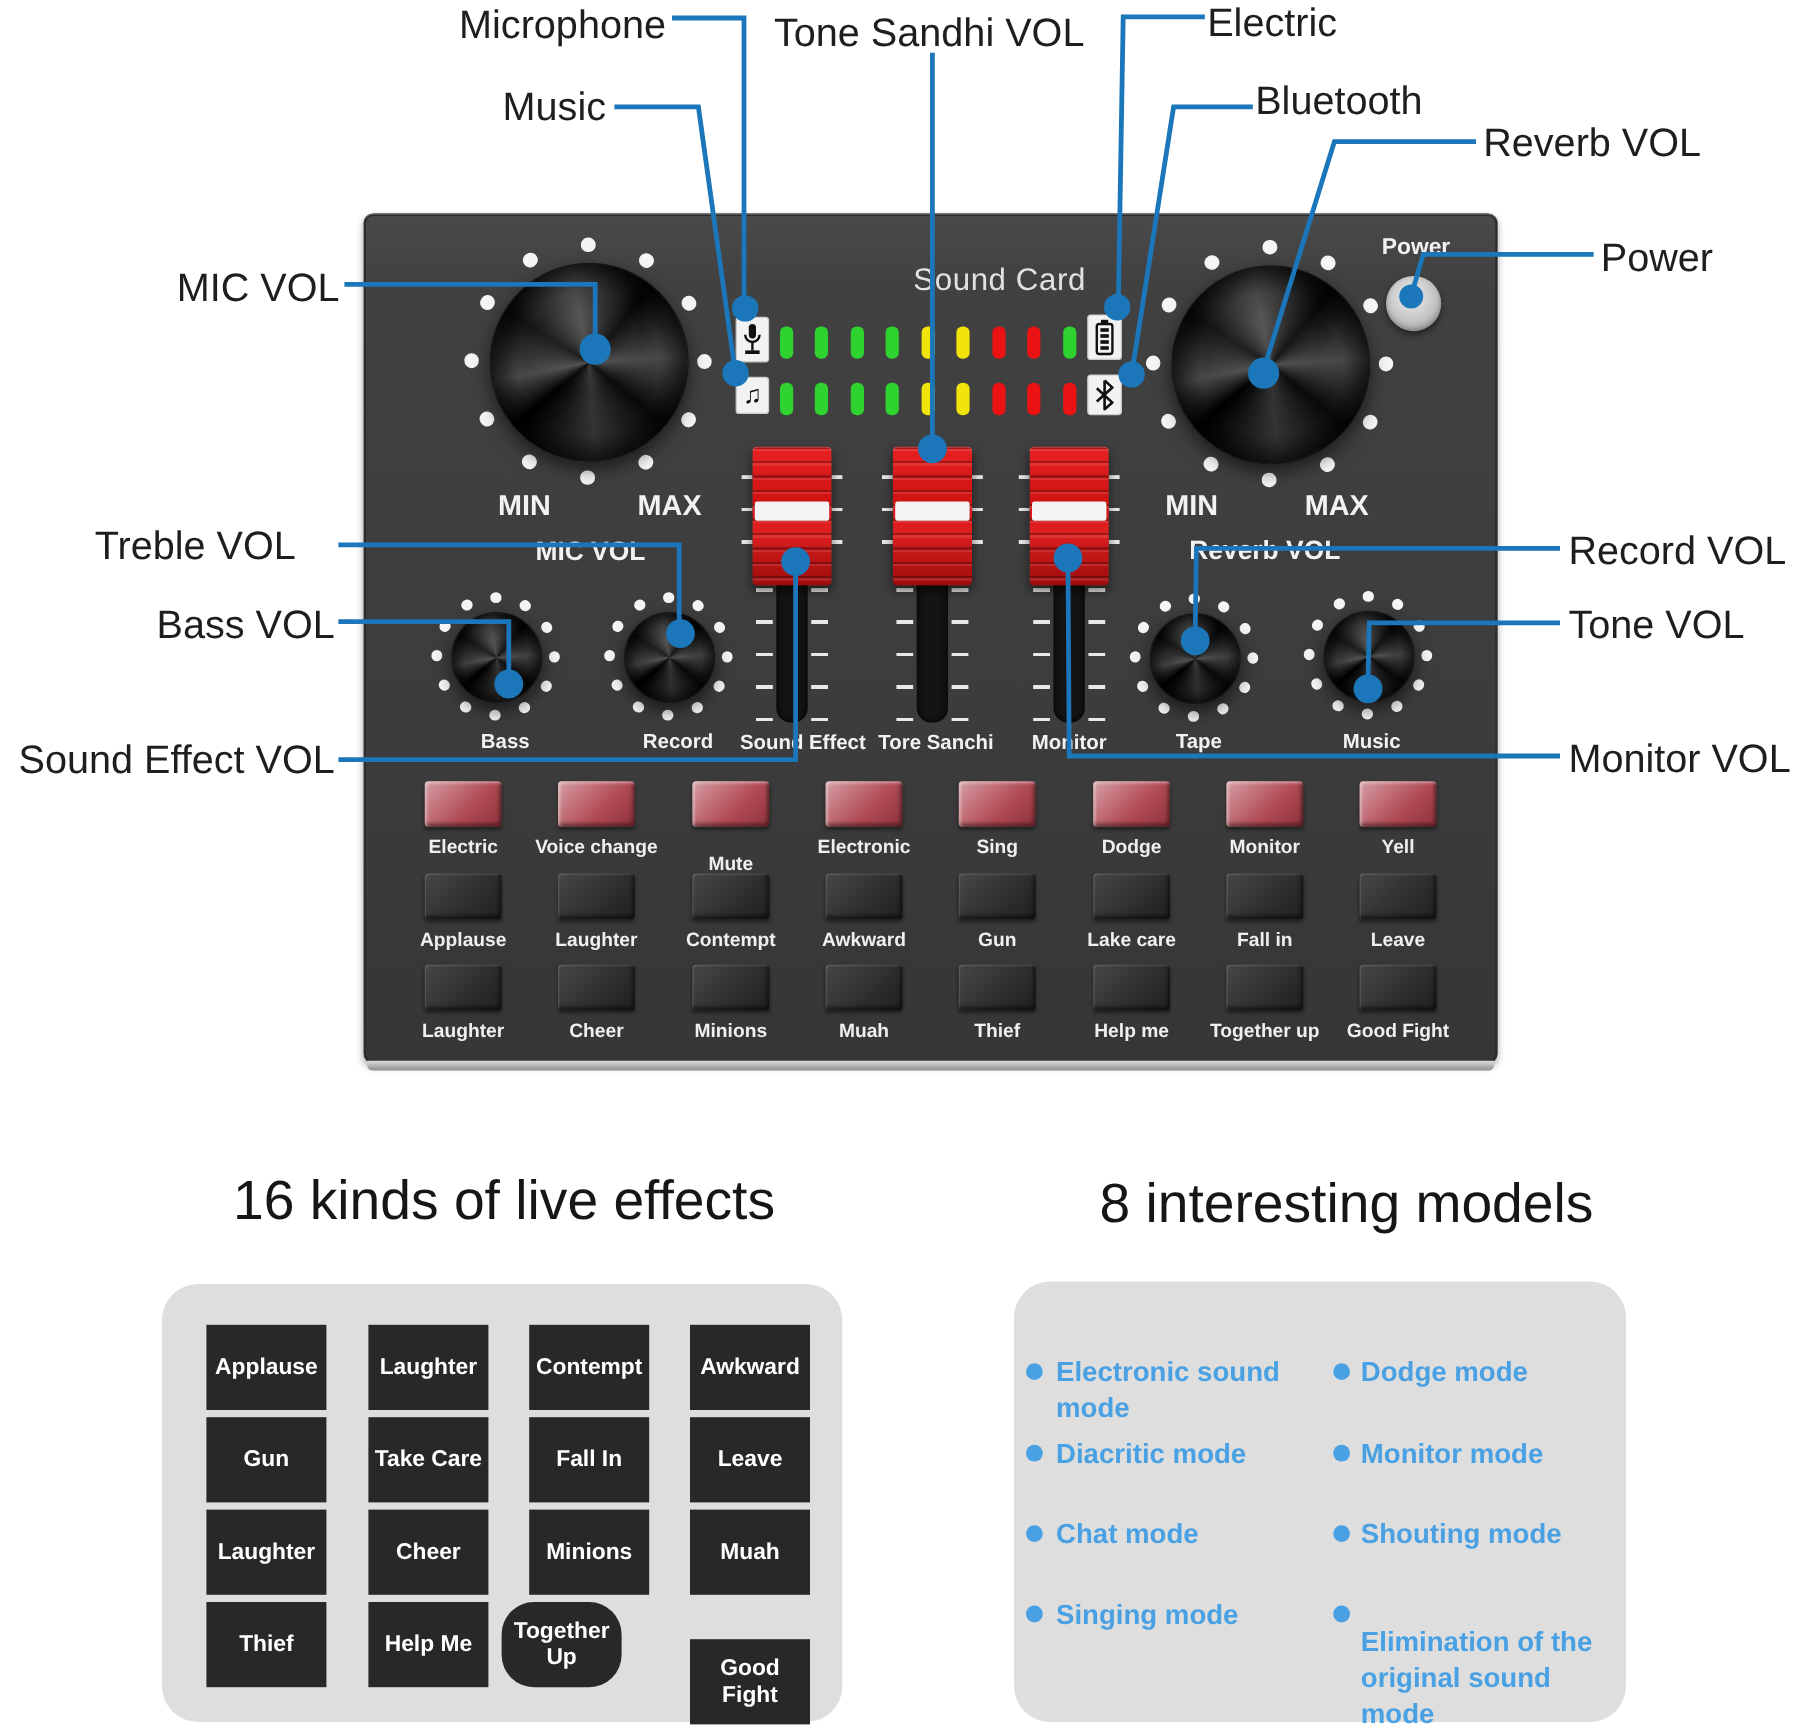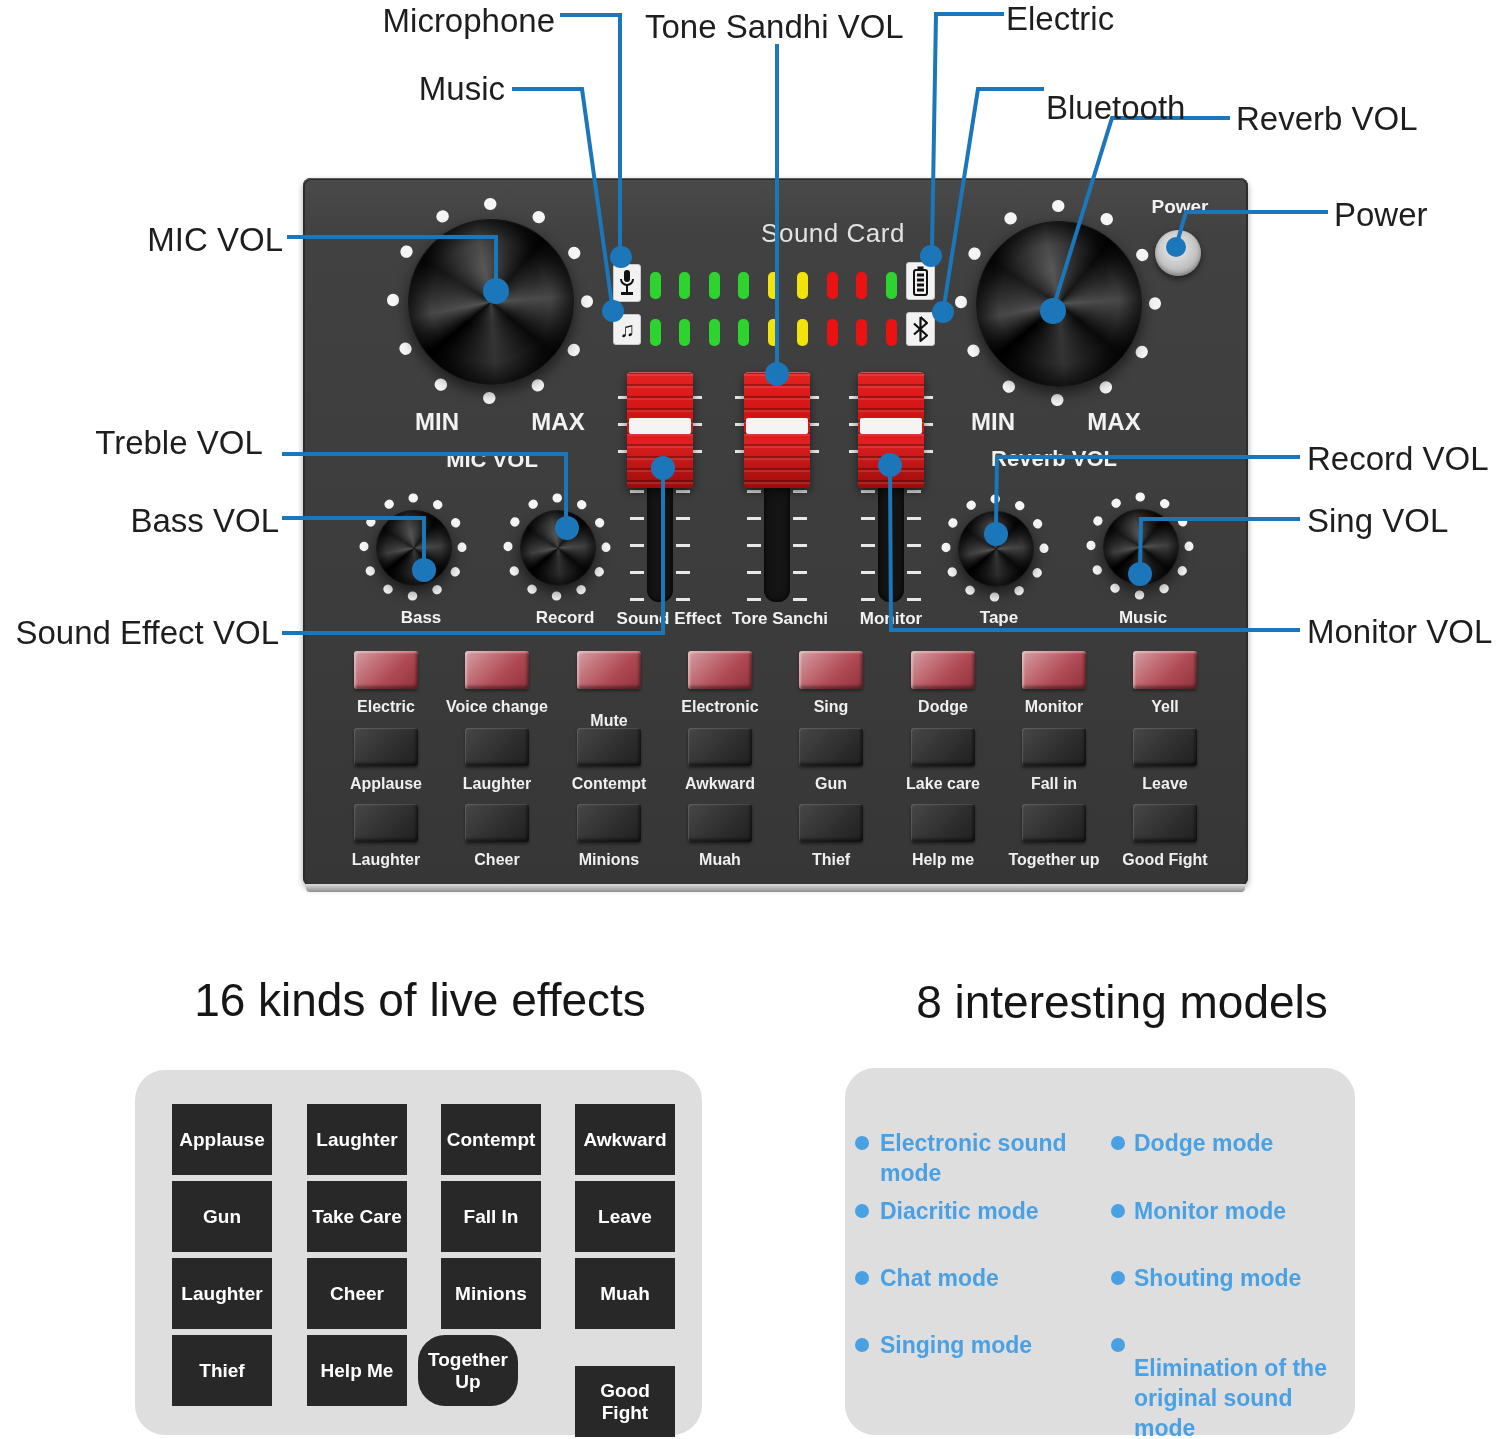--- a/index.html
+++ b/index.html
@@ -260,29 +260,29 @@
       <circle cx="996" cy="534" r="12"></circle>
       <circle cx="1140" cy="574" r="12"></circle>
       <circle cx="890" cy="465" r="12"></circle>
     </g>
   </svg>
 
   <div class="callout-label" style="left:330px;top:2px;width:225px;text-align:right;">Microphone</div>
   <div class="callout-label" style="left:305px;top:70px;width:200px;text-align:right;">Music</div>
   <div class="callout-label" style="left:645px;top:8px;">Tone Sandhi VOL</div>
   <div class="callout-label" style="left:1006px;top:0px;">Electric</div>
-  <div class="callout-label" style="left:1046px;top:65px;margin-top:24px;">Bluetooth</div>
+  <div class="callout-label" style="left:1046px;top:65px;">Bluetooth</div>
   <div class="callout-label" style="left:1236px;top:100px;">Reverb VOL</div>
   <div class="callout-label" style="left:1334px;top:196px;">Power</div>
   <div class="callout-label" style="left:83px;top:221px;width:200px;text-align:right;">MIC VOL</div>
-  <div class="callout-label" style="left:79px;top:424px;width:200px;text-align:center;">Treble VOL</div>
+  <div class="callout-label" style="left:79px;top:436px;width:200px;text-align:left;">Treble VOL</div>
   <div class="callout-label" style="left:79px;top:502px;width:200px;text-align:right;">Bass VOL</div>
   <div class="callout-label" style="left:0px;top:614px;width:279px;text-align:right;">Sound Effect VOL</div>
   <div class="callout-label" style="left:1307px;top:440px;">Record VOL</div>
-  <div class="callout-label" style="left:1307px;top:502px;">Sing VOL</div>
+  <div class="callout-label" style="left:1307px;top:502px;">Tone VOL</div>
   <div class="callout-label" style="left:1307px;top:613px;">Monitor VOL</div>
 
   <div class="heading" style="left:120px;top:973px;">16 kinds of live effects</div>
   <div class="panel" style="left:135px;top:1070px;width:567px;height:365px;"></div>
   <div class="gridbtn" style="left:172px;top:1104px;">Applause</div>
   <div class="gridbtn" style="left:307px;top:1104px;">Laughter</div>
   <div class="gridbtn" style="left:441px;top:1104px;">Contempt</div>
   <div class="gridbtn" style="left:575px;top:1104px;">Awkward</div>
   <div class="gridbtn" style="left:172px;top:1181px;">Gun</div>
   <div class="gridbtn" style="left:307px;top:1181px;">Take Care</div>

